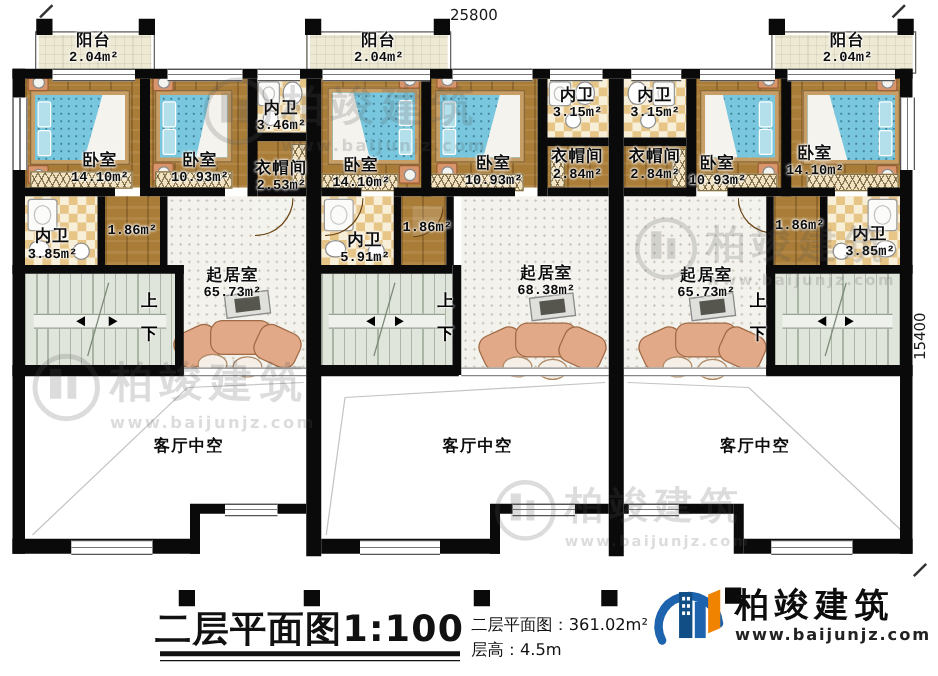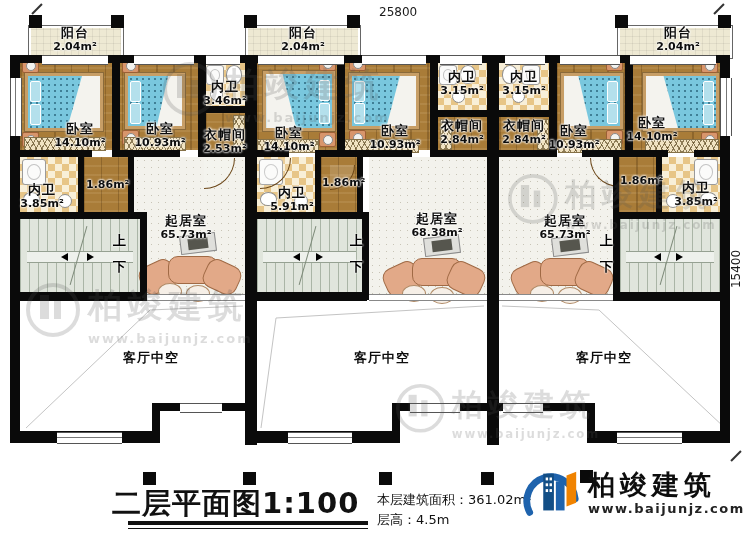--- a/index.html
+++ b/index.html
@@ -61,21 +61,21 @@
   .tv::after{content:"";position:absolute;inset:3px 7px;background:#56564e;}
   
   .shw{position:absolute;background:#fbfbfa;border:1px solid #9a9a9a;border-radius:3px;}
   .shw::after{content:"";position:absolute;inset:18%;border:1px solid #c3c3c3;border-radius:50%;}
   .wc{position:absolute;background:#fff;border:1px solid #8f8f8f;border-radius:50% 50% 46% 46%;}
   .snk{position:absolute;background:#fff;border:1px solid #8f8f8f;border-radius:50%;}
   
   .rl{position:absolute;text-align:center;color:#0d0d0d;font-weight:700;line-height:1.12;
       text-shadow:0 0 2px #fff,0 0 2px #fff,0 0 3px #fff;}
   .rl b{font-size:13px;display:block;letter-spacing:1px;}
-  .rl i{font-style:normal;font-weight:700;font-size:11px;display:block;}
+  .rl i{font-style:normal;font-weight:700;font-size:11px;display:block;font-family:Liberation Mono, monospace;}
   .sl{position:absolute;font-size:13px;font-weight:700;color:#000;
       text-shadow:0 0 2px #fff,0 0 2px #fff;}
   .dim{position:absolute;font-size:12px;color:#1a1a1a;}
   
   .wm{position:absolute;display:flex;align-items:flex-start;gap:8px;opacity:.20;color:#555;pointer-events:none;}
   .wm-c{display:block;width:46px;height:46px;border:4px solid currentColor;border-radius:50%;position:relative;flex:none;}
   .wm-c i{position:absolute;left:10px;top:8px;width:9px;height:24px;background:currentColor;}
   .wm-c i+i{left:24px;top:14px;width:7px;height:18px;}
   .wm-t b{display:block;font-size:34px;letter-spacing:6px;font-weight:700;}
   .wm-t em{display:block;font-style:normal;font-weight:700;font-size:13px;letter-spacing:2px;margin-top:2px;}
@@ -332,21 +332,21 @@
   <span class="csq" style="left:718px;top:15px"></span>
   <span class="csq" style="left:143px;top:472px"></span>
   <span class="csq" style="left:243px;top:472px"></span>
   <span class="csq" style="left:379px;top:472px"></span>
   <span class="csq" style="left:481px;top:472px"></span>
   <span class="csq" style="left:580px;top:470px"></span>
 
   <span class="tick" style="left:30px;top:8px"></span>
   <span class="tick" style="left:712px;top:8px"></span>
   <span class="tick" style="left:729px;top:455px"></span>
-  <div class="dim" style="left:379px;top:5px">25800</div>
+  <div class="dim" style="left:360px;top:5px">25800</div>
   <div class="dim" style="left:706px;top:262px;width:60px;text-align:center;transform:rotate(-90deg)">15400</div>
 
   <div class="rl" style="left:45px;top:26px;width:60px">
     <b>阳台</b>
       <i>2.04m²</i>
     </div>
   <div class="rl" style="left:273px;top:26px;width:60px">
     <b>阳台</b>
       <i>2.04m²</i>
     </div>
@@ -491,28 +491,28 @@
     <span class="wm-c">
         <i></i>
         <i></i>
       </span>
     <span class="wm-t">
         <b>柏竣建筑</b>
         <em>www.baijunjz.com</em>
       </span>
   </div>
 
-  <div class="title" style="left:112px;top:484px">
+  <div class="title" style="left:124px;top:484px">
     <span>二层平面图</span><span>1:100</span>
   </div>
   <div class="uline" style="left:128px;top:521px;width:240px;height:4px"></div>
   <div class="uline" style="left:128px;top:528px;width:240px;height:1px"></div>
 
   <div class="info" style="left:377px;top:491px">
-    <span>本层建筑面积：</span><span>361.02m²</span>
+    <span>二层平面图：</span><span>361.02m²</span>
   </div>
   <div class="info" style="left:377px;top:511px">
     <span>层高：</span><span>4.5m</span>
   </div>
 
   <div class="logo" style="left:520px;top:462px">
     <svg width="62" height="62" viewBox="0 0 64 64">
       <path d="M10 52 A25 25 0 1 1 57 38" fill="none" stroke="#1e63ad" stroke-width="7" stroke-linecap="round"></path>
       <rect x="24" y="12" width="11" height="38" fill="#124e86"></rect>
       <rect x="26.5" y="16" width="2.5" height="3" fill="#fff"></rect>

